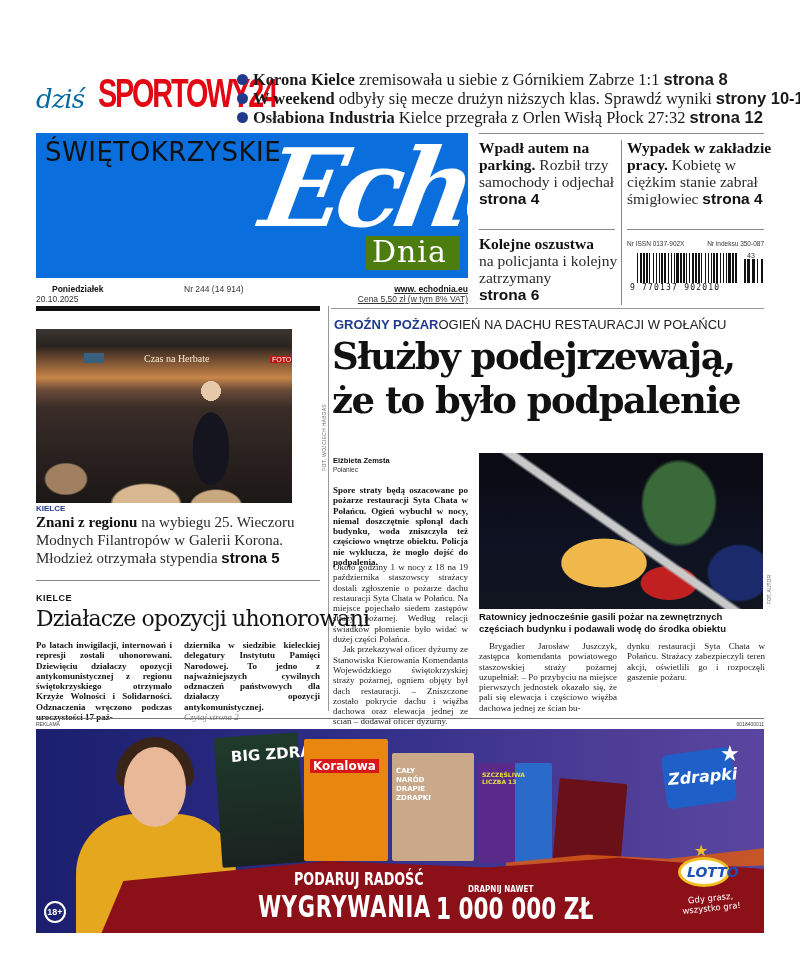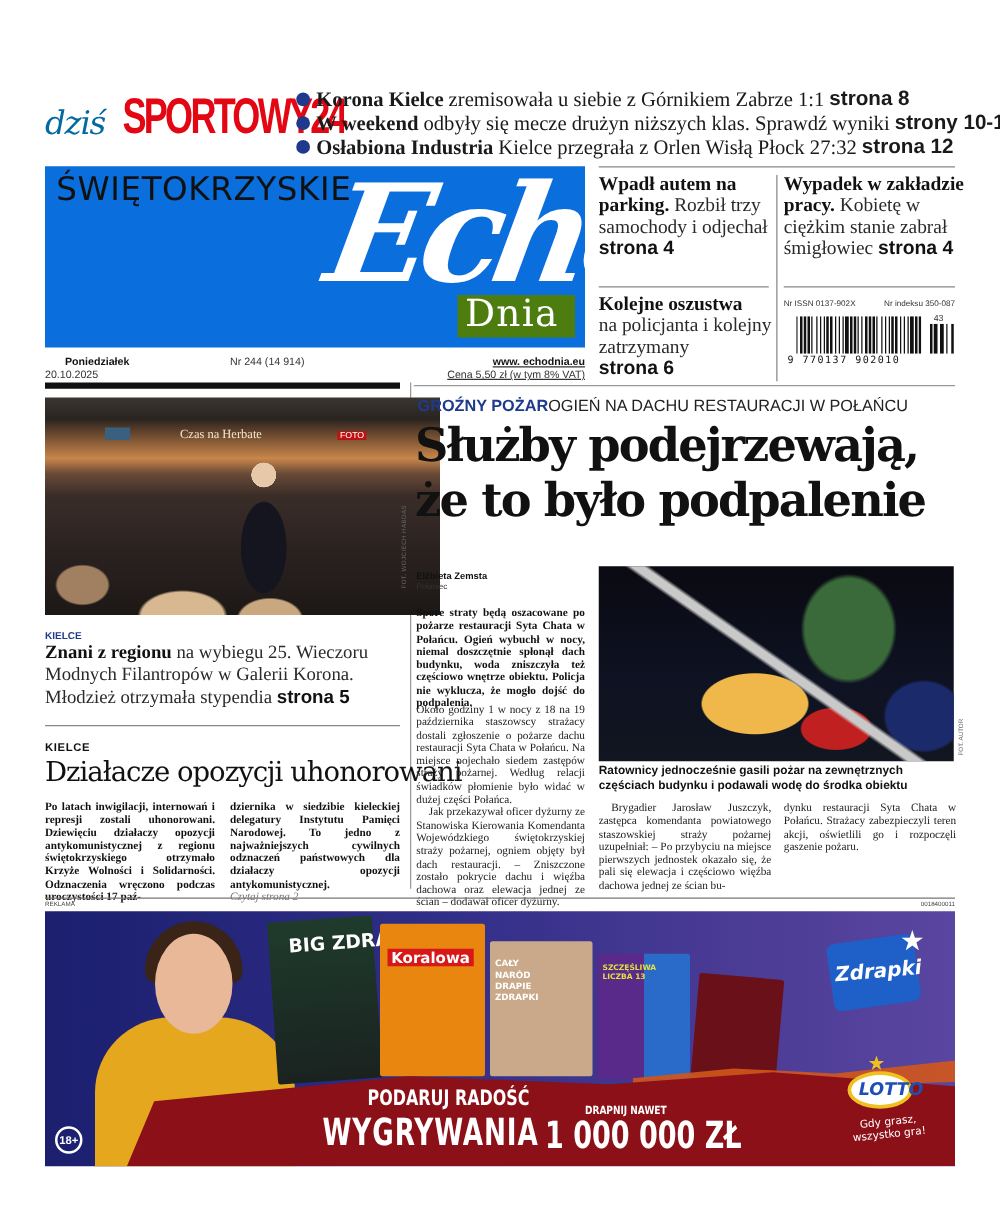--- a/index.html
+++ b/index.html
@@ -34,21 +34,21 @@
   .brief b.t { font-weight: bold; color: #111; }
   .brief .pg { font-family: "Liberation Sans", sans-serif; font-weight: bold; color: #111; }
 
   .barcode-top { font-family: "Liberation Sans", sans-serif; font-size: 6.5px; color: #333; }
 
   
   #black-rule { left: 36px; top: 306px; width: 284px; height: 5px; background: #111; }
 
   
   .photo { position: absolute; overflow: hidden; }
-  #photo1 { left: 36px; top: 318px; width: 316px; height: 174px;
+  #photo1 { left: 36px; top: 329px; width: 256px; height: 174px;
     background:
       radial-gradient(ellipse 30px 60px at 175px 120px, #151520 60%, transparent 62%),
       radial-gradient(circle 14px at 175px 62px, #e6c9a8 70%, transparent 72%),
       radial-gradient(ellipse 60px 35px at 110px 175px, #d8b890 55%, transparent 60%),
       radial-gradient(ellipse 45px 30px at 180px 178px, #c9a880 55%, transparent 60%),
       radial-gradient(ellipse 40px 30px at 30px 150px, #a08060 50%, transparent 55%),
       linear-gradient(180deg, #3a3530 0%, #2a2420 10%, #5a3e2a 15%, #c8864a 28%, #6a4a38 35%, #3a2d28 45%, #2b2220 70%, #1c1816 100%);
   }
   .p1-sign { position: absolute; font-family: "Liberation Serif", serif; font-size: 10px; color: #f6e8cf; }
   #photo1-credit { left: 321px; top: 404px; font-family: "Liberation Sans", sans-serif; font-size: 5px; color: #666; writing-mode: vertical-rl; transform: rotate(180deg); letter-spacing: 0.3px; }

